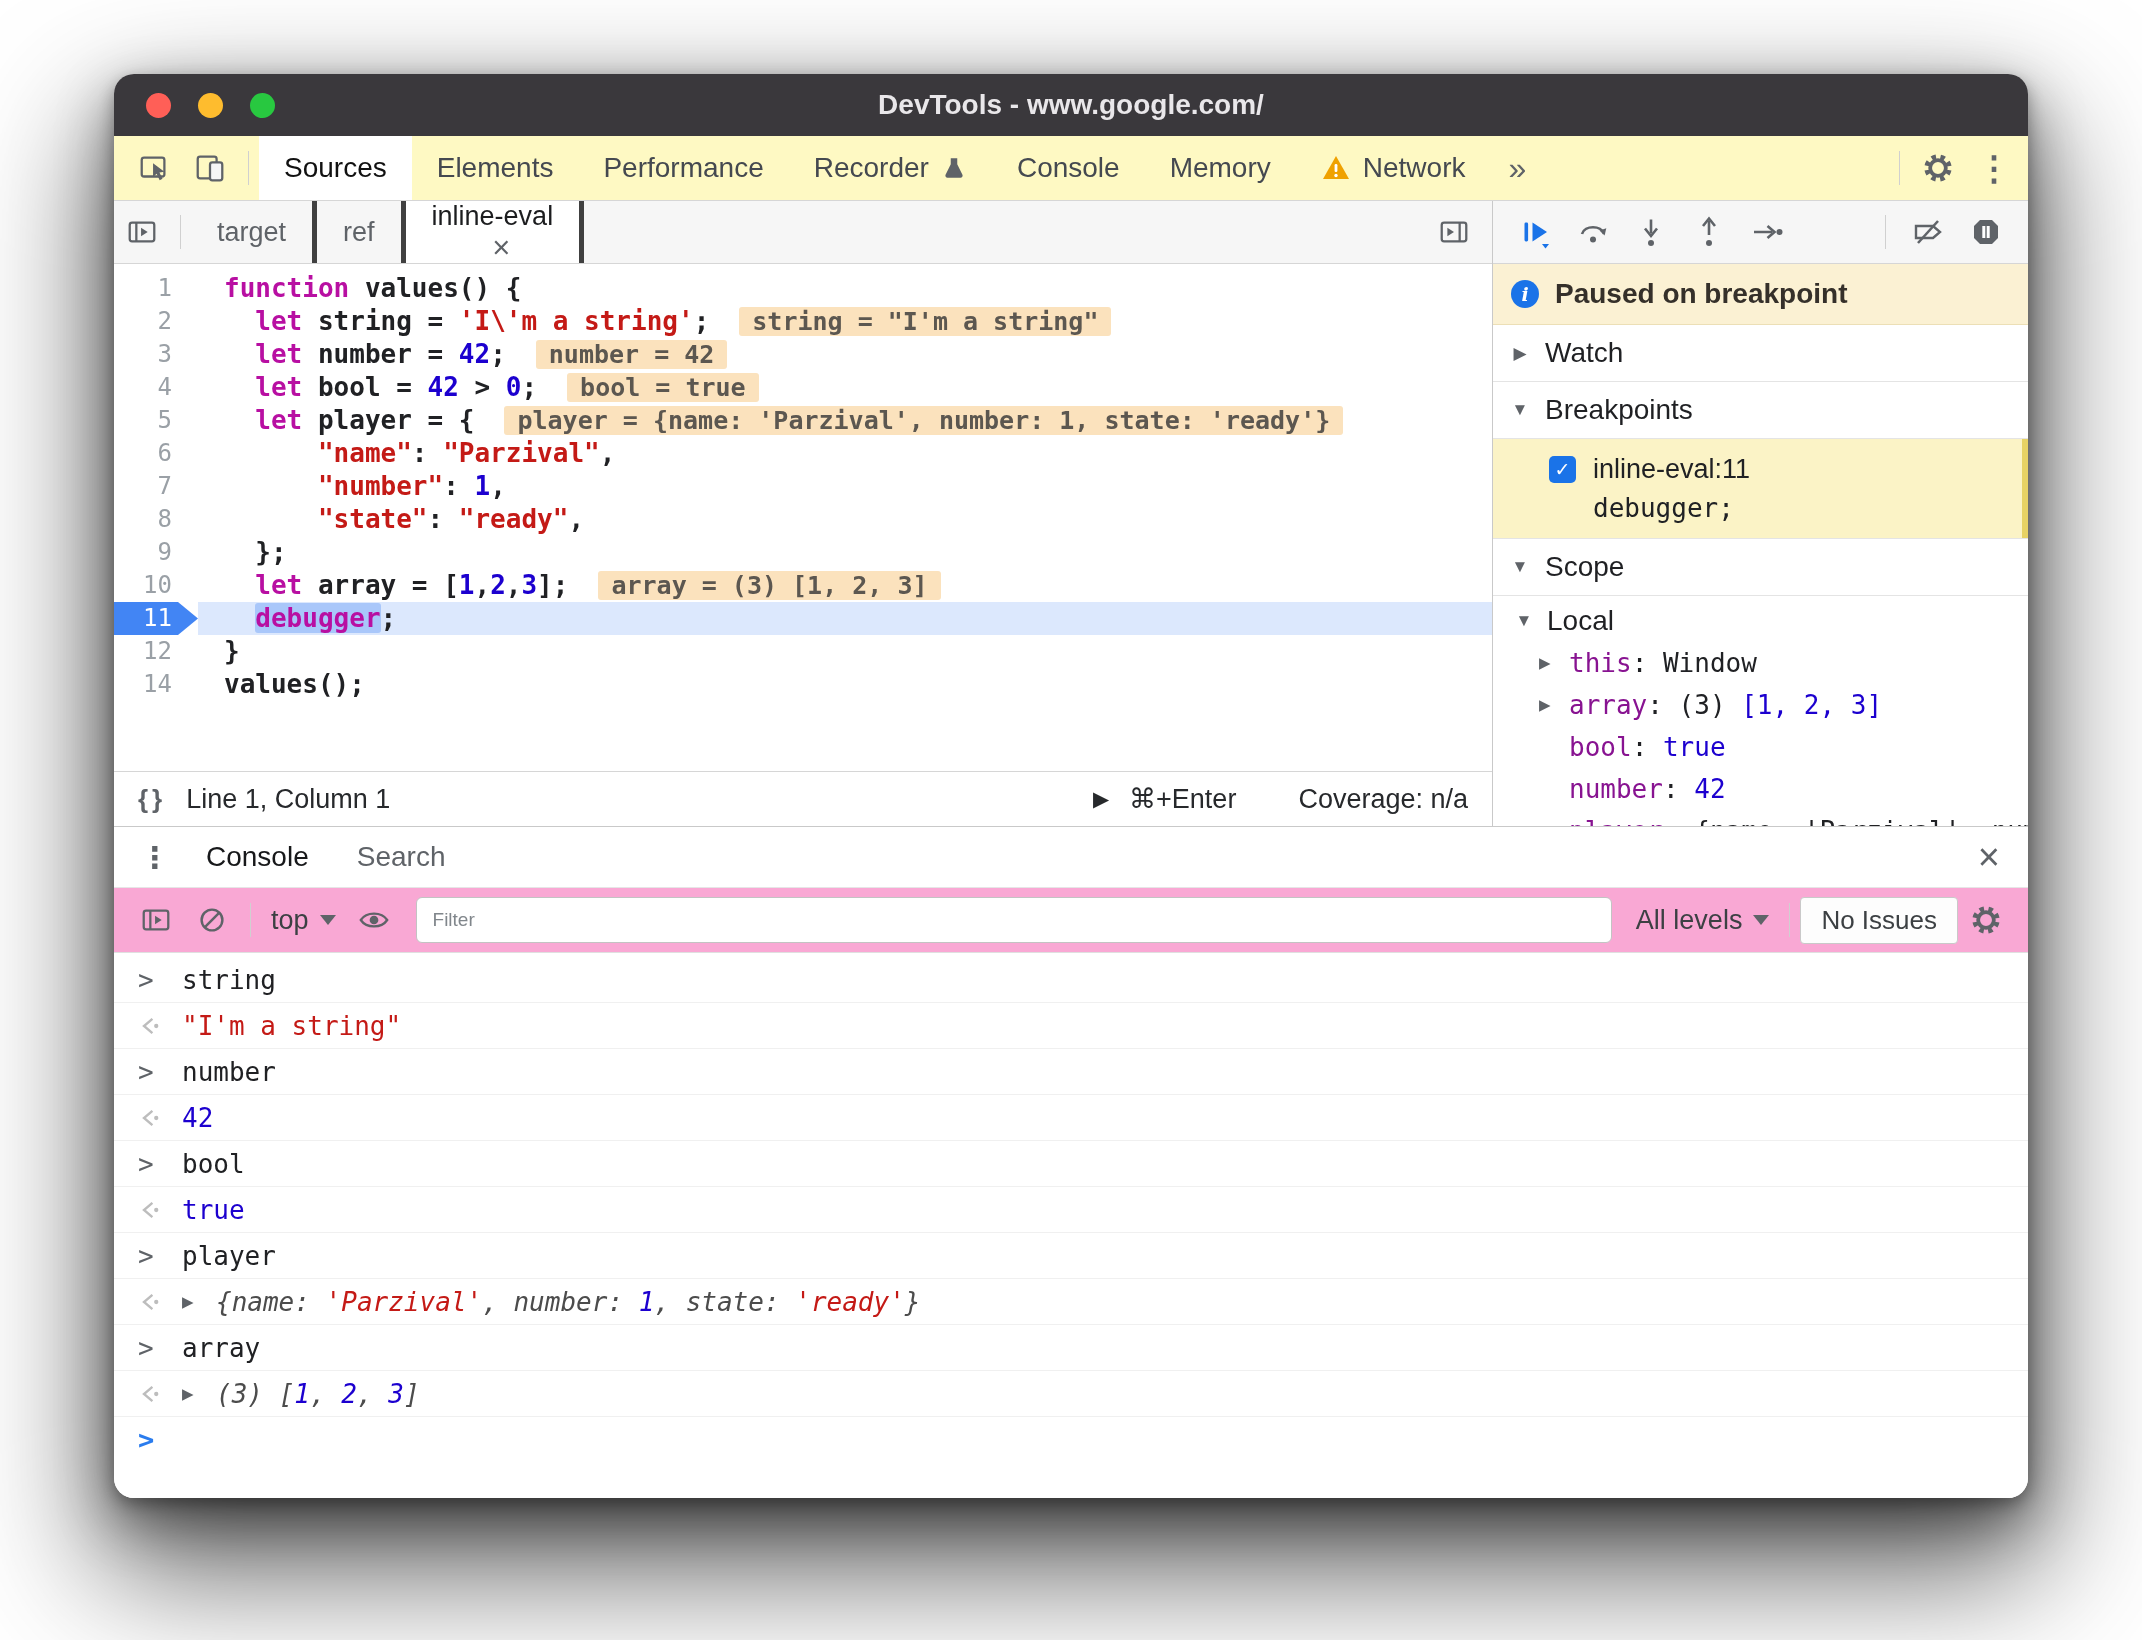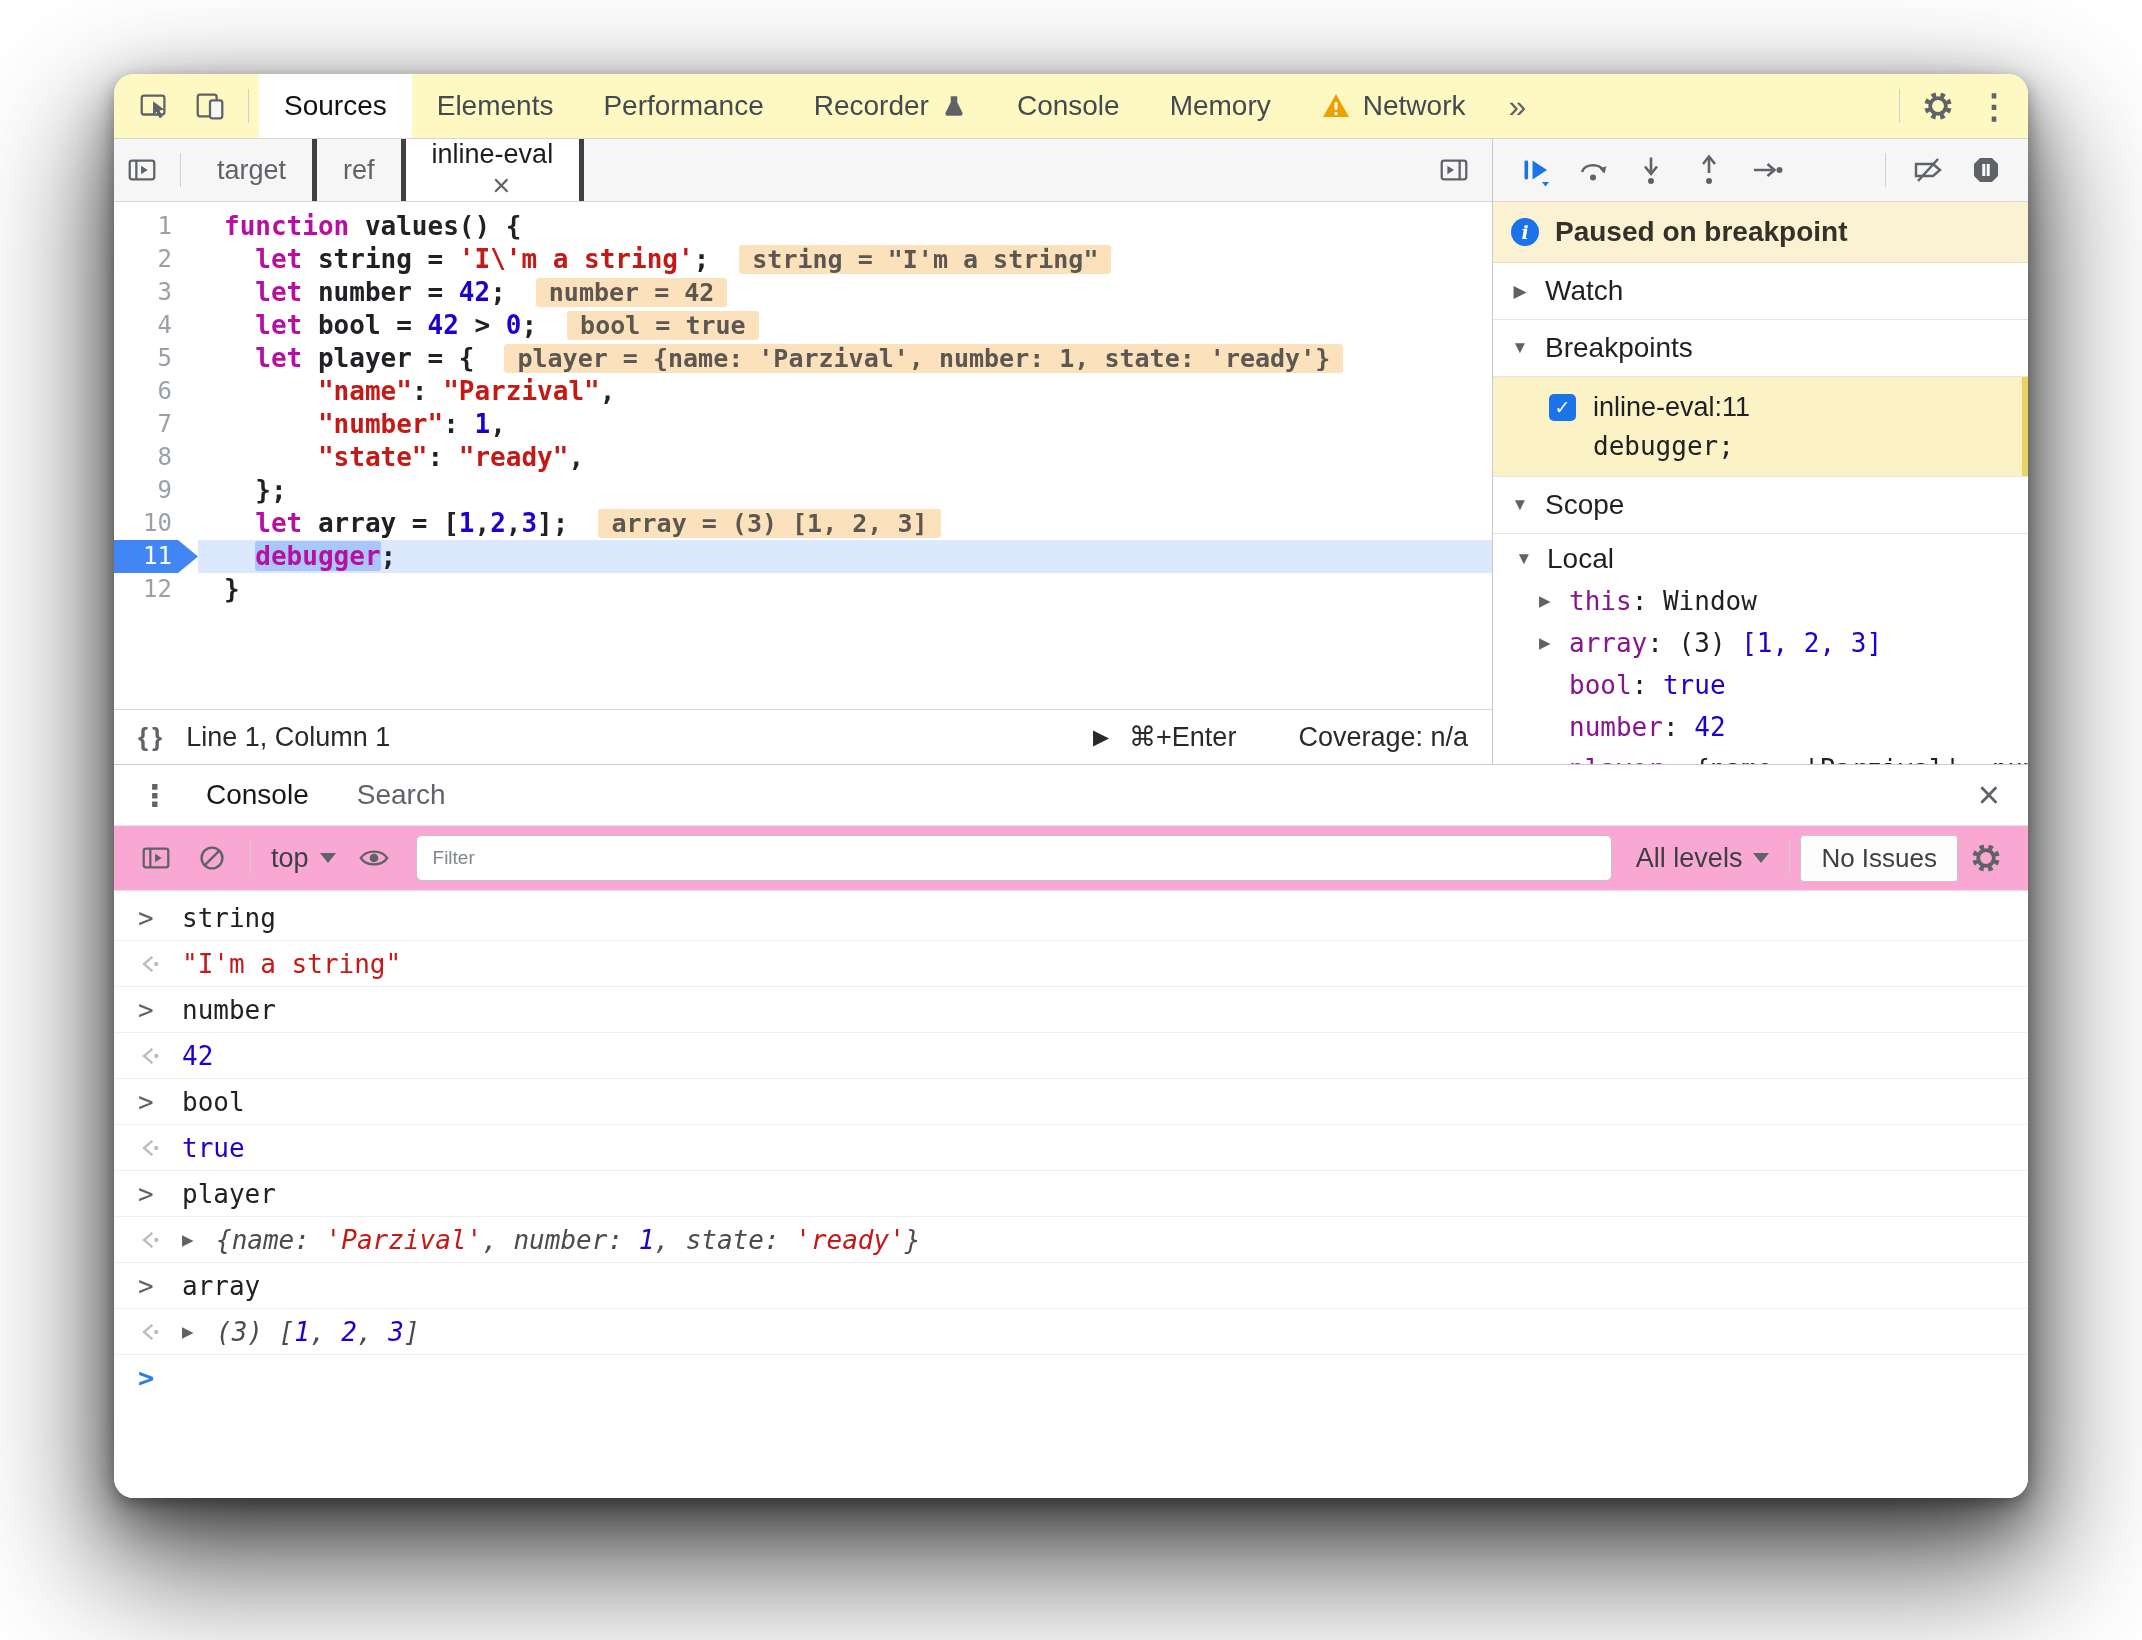--- a/index.html
+++ b/index.html
@@ -95,20 +95,28 @@
   .c-icon{width:44px;flex:none;display:flex;align-items:center;}
   .input-chev{color:#5f6368;font-size:26px;}
   .prompt-chev{color:#2a7cee;font-size:27px;font-weight:bold;}
   svg{display:block;}
 </style>
 </head>
 <body>
 
 <div class="window">
 
+  <div class="titlebar">
+    <div class="traffic">
+      <span class="tl red"></span>
+      <span class="tl yellow"></span>
+      <span class="tl green"></span>
+    </div>
+    <div class="title">DevTools - www.google.com/</div>
+  </div>
 
   <div class="main-toolbar">
     <button class="icon-btn">
       <svg viewBox="0 0 36 36" width="34" height="34">
           <rect x="5" y="7" width="24" height="20" rx="2.5" fill="none" stroke="#5f6368" stroke-width="2.4"></rect>
           <path d="M17 13 L29 22 L23.8 22.8 L27 29.5 L24 31 L20.8 24.2 L17 27.5 Z" fill="#5f6368"></path>
         </svg>
     </button>
     <button class="icon-btn">
       <svg viewBox="0 0 36 36" width="34" height="34">
@@ -203,20 +211,21 @@
             <div class="code-line"><div class="gutter">3</div><div class="line-content"><span class="tok p">  </span><span class="tok k">let</span><span class="tok p"> number = </span><span class="tok n">42</span><span class="tok p">;</span><span class="inline-hint">number = 42</span></div></div>
             <div class="code-line"><div class="gutter">4</div><div class="line-content"><span class="tok p">  </span><span class="tok k">let</span><span class="tok p"> bool = </span><span class="tok n">42</span><span class="tok p"> &gt; </span><span class="tok n">0</span><span class="tok p">;</span><span class="inline-hint">bool = true</span></div></div>
             <div class="code-line"><div class="gutter">5</div><div class="line-content"><span class="tok p">  </span><span class="tok k">let</span><span class="tok p"> player = {</span><span class="inline-hint">player = {name: 'Parzival', number: 1, state: 'ready'}</span></div></div>
             <div class="code-line"><div class="gutter">6</div><div class="line-content"><span class="tok p">      </span><span class="tok s">"name"</span><span class="tok p">: </span><span class="tok s">"Parzival"</span><span class="tok p">,</span></div></div>
             <div class="code-line"><div class="gutter">7</div><div class="line-content"><span class="tok p">      </span><span class="tok s">"number"</span><span class="tok p">: </span><span class="tok n">1</span><span class="tok p">,</span></div></div>
             <div class="code-line"><div class="gutter">8</div><div class="line-content"><span class="tok p">      </span><span class="tok s">"state"</span><span class="tok p">: </span><span class="tok s">"ready"</span><span class="tok p">,</span></div></div>
             <div class="code-line"><div class="gutter">9</div><div class="line-content"><span class="tok p">  };</span></div></div>
             <div class="code-line"><div class="gutter">10</div><div class="line-content"><span class="tok p">  </span><span class="tok k">let</span><span class="tok p"> array = [</span><span class="tok n">1</span><span class="tok p">,</span><span class="tok n">2</span><span class="tok p">,</span><span class="tok n">3</span><span class="tok p">];</span><span class="inline-hint">array = (3) [1, 2, 3]</span></div></div>
             <div class="code-line current"><div class="gutter exec">11</div><div class="line-content"><span class="tok p">  </span><span class="tok k sel">debugger</span><span class="tok p">;</span></div></div>
             <div class="code-line"><div class="gutter">12</div><div class="line-content"><span class="tok p">}</span></div></div>
+            <div class="code-line"><div class="gutter">14</div><div class="line-content"><span class="tok p">values();</span></div></div>
           </div>
       </div>
 
       <div class="status-bar">
         <span class="braces">{}</span>
         <span>Line 1, Column 1</span>
         <span class="spacer"></span>
         <span class="run-icon">▶</span>
         <span class="shortcut">⌘+Enter</span>
         <span>Coverage: n/a</span>

